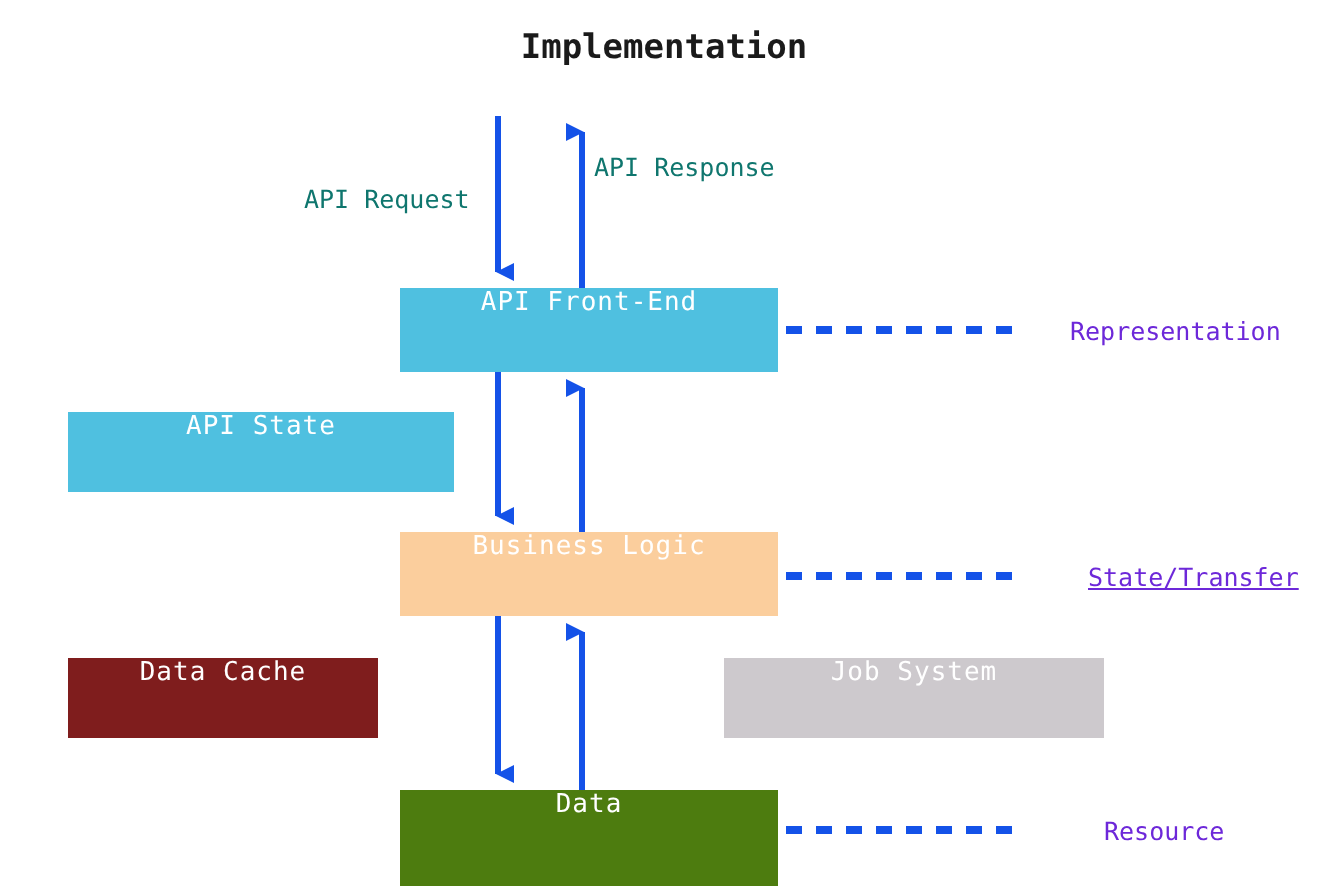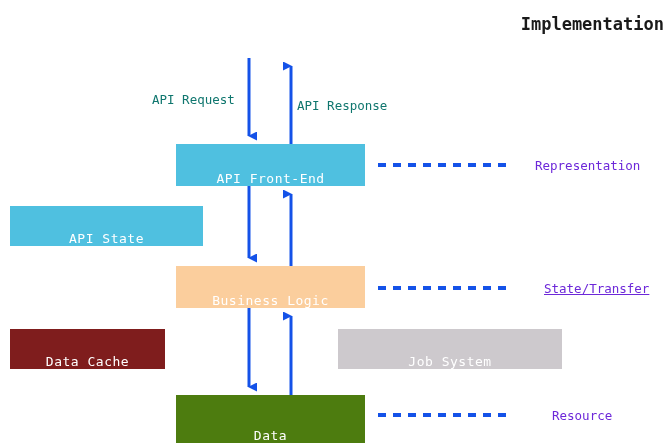--- a/index.html
+++ b/index.html
@@ -16,71 +16,72 @@
   #diagram {
     position: relative;
     width: 664px;
     height: 446px;
   }
   .title {
     position: absolute;
     left: 0;
     top: 14px;
     width: 664px;
-    text-align: right;
+    text-align: center;
     font-size: 17px;
     font-weight: bold;
     color: #1a1a1a;
     letter-spacing: 0px;
     font-family: "DejaVu Sans Mono", "Liberation Mono", monospace;
   }
   .box {
     position: absolute;
     display: flex;
-    align-items: flex-end;
+    align-items: flex-start;
     justify-content: center;
     color: #ffffff;
     font-size: 13px;
     font-family: "DejaVu Sans Mono", "Liberation Mono", monospace;
     letter-spacing: 0.5px;
     box-sizing: border-box;
+    margin-left: 24px;
   }
   .box-api-frontend {
     left: 176px; top: 144px; width: 189px; height: 42px;
     background: #4fc0e0;
   }
   .box-api-cache {
     left: 10px; top: 206px; width: 193px; height: 40px;
     background: #4fc0e0;
   }
   .box-business-logic {
     left: 176px; top: 266px; width: 189px; height: 42px;
     background: #fbce9d;
   }
   .box-data-cache {
     left: 10px; top: 329px; width: 155px; height: 40px;
     background: #7f1d1d;
   }
   .box-job-system {
-    left: 338px; top: 329px; width: 224px; height: 40px;
+    left: 338px; top: 329px; width: 190px; height: 40px;
     background: #cdc9cd;
   }
   .box-data {
     left: 176px; top: 395px; width: 189px; height: 48px;
     background: #4d7c0f;
   }
   .flow-label {
     position: absolute;
     font-size: 12.5px;
     color: #0f766e;
     font-family: "DejaVu Sans Mono", "Liberation Mono", monospace;
     white-space: nowrap;
   }
   .label-api-request { left: 152px; top: 92px; }
-  .label-api-response { left: 297px; top: 98px; }
+  .label-api-response { left: 297px; top: 76px; }
   .side-label {
     position: absolute;
     font-size: 12.5px;
     color: #6d28d9;
     font-family: "DejaVu Sans Mono", "Liberation Mono", monospace;
     white-space: nowrap;
   }
   .label-representation { left: 535px; top: 158px; }
   .label-state-transfer { left: 544px; top: 281px; text-decoration: underline; }
   .label-resource { left: 552px; top: 408px; }

